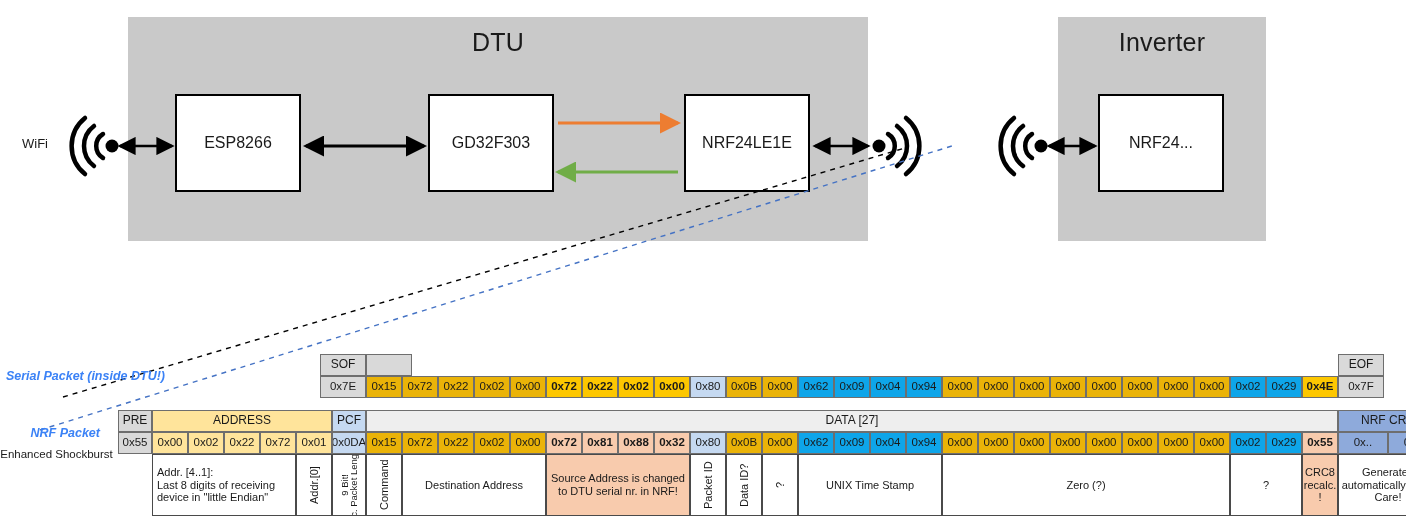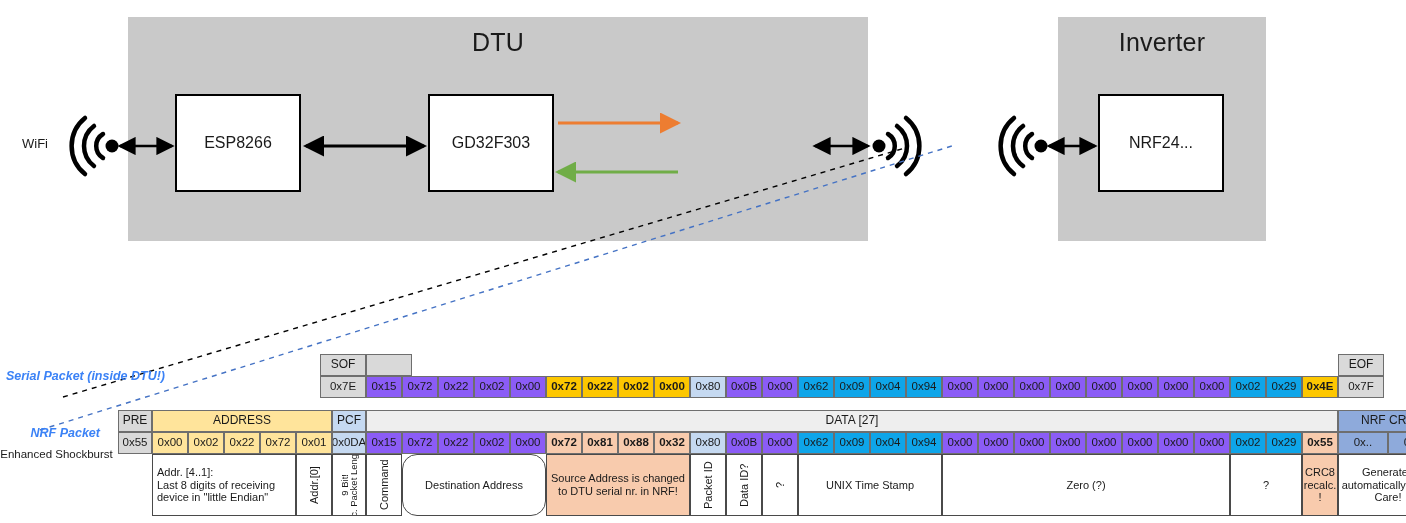--- a/index.html
+++ b/index.html
@@ -89,21 +89,21 @@
   .cell.vert {
     writing-mode:vertical-rl;
     transform:rotate(180deg);
     font-size:11px;
     white-space:nowrap;
     border:1px solid #4a4a4a;
   }
 
   
   .c-grey   { background:#d9d9d9; }
-  .c-green  { background:#8b5cf6; }
+  .c-green  { background:#eab308; }
   .c-orangeY{ background:#fdc700; }
   .c-blue   { background:#c5d9f1; }
   .c-lgrey  { background:#0ea5e9; }
   .c-yellow { background:#ffe49b; }
   .c-salmon { background:#f8cbad; }
   .c-crcblue{ background:#8eaadb; }
   .c-white  { background:#ffffff; }
   .c-lighthdr { background:#eeeeee; }
 </style>
 </head>
@@ -119,20 +119,23 @@
     <div class="enclosure-title">Inverter</div>
   </div>
 
   <div class="wifi-label" style="left:22px; top:136px;">WiFi</div>
 
   <div class="chipbox" style="left:175px; top:94px; width:126px; height:98px;">
     <span>ESP8266</span>
   </div>
   <div class="chipbox" style="left:428px; top:94px; width:126px; height:98px;">
     <span>GD32F303</span>
+  </div>
+  <div class="chipbox" style="left:684px; top:94px; width:126px; height:98px;">
+    <span>NRF24LE1E</span>
   </div>
 
   <div class="chipbox" style="left:1098px; top:94px; width:126px; height:98px;">
     <span>NRF24...</span>
   </div>
 </div>
 
 <svg class="overlay" viewBox="0 0 1406 523">
   <defs>
     <marker id="arrA" markerWidth="7" markerHeight="7" refX="6" refY="3.5" orient="auto">
@@ -275,21 +278,21 @@
       <div class="cell c-white note left" style="left: 152px; top: 114px; width: 144px; height: 62px; align-items: flex-start; flex-direction: column; justify-content: center;">
         <span style="display: block;">Addr. [4..1]:</span>
         <span style="display: block;">Last 8 digits of receiving device in "little Endian"</span>
       </div>
       <div class="cell c-white vert" style="left:296px; top:114px; width:36px; height:62px;">Addr.[0]</div>
       <div class="cell c-white" style="left: 332px; top: 114px; width: 34px; height: 62px; border: 1px solid rgb(74, 74, 74); display: flex; flex-direction: row; align-items: center; justify-content: center;">
         <span style="writing-mode: vertical-rl; transform: rotate(180deg); font-size: 9.5px; white-space: nowrap; line-height: 1;">9 Bit!</span>
         <span style="writing-mode: vertical-rl; transform: rotate(180deg); font-size: 9.5px; white-space: nowrap; line-height: 1;">Inc. Packet Length</span>
       </div>
       <div class="cell c-white vert" style="left:366px; top:114px; width:36px; height:62px;">Command</div>
-      <div class="cell c-white note" style="left:402px; top:114px; width:144px; height:62px;border-radius:15px;">Destination Address</div>
+      <div class="cell c-white note" style="left:402px; top:114px; width:144px; height:62px;">Destination Address</div>
       <div class="cell c-salmon note" style="left:546px; top:114px; width:144px; height:62px;">Source Address is changed to DTU serial nr. in NRF!</div>
       <div class="cell c-white vert" style="left:690px; top:114px; width:36px; height:62px;">Packet ID</div>
       <div class="cell c-white vert" style="left:726px; top:114px; width:36px; height:62px;">Data ID?</div>
       <div class="cell c-white vert" style="left:762px; top:114px; width:36px; height:62px;">?</div>
       <div class="cell c-white note" style="left:798px; top:114px; width:144px; height:62px;">UNIX Time Stamp</div>
       <div class="cell c-white note" style="left:942px; top:114px; width:288px; height:62px;">Zero (?)</div>
       <div class="cell c-white note" style="left:1230px; top:114px; width:72px; height:62px;">?</div>
       <div class="cell c-salmon note" style="left:1302px; top:114px; width:36px; height:62px;">CRC8 recalc. !</div>
       <div class="cell c-white note" style="left:1338px; top:114px; width:100px; height:62px;">Generated automatically. Dont Care!</div>
     </div>

